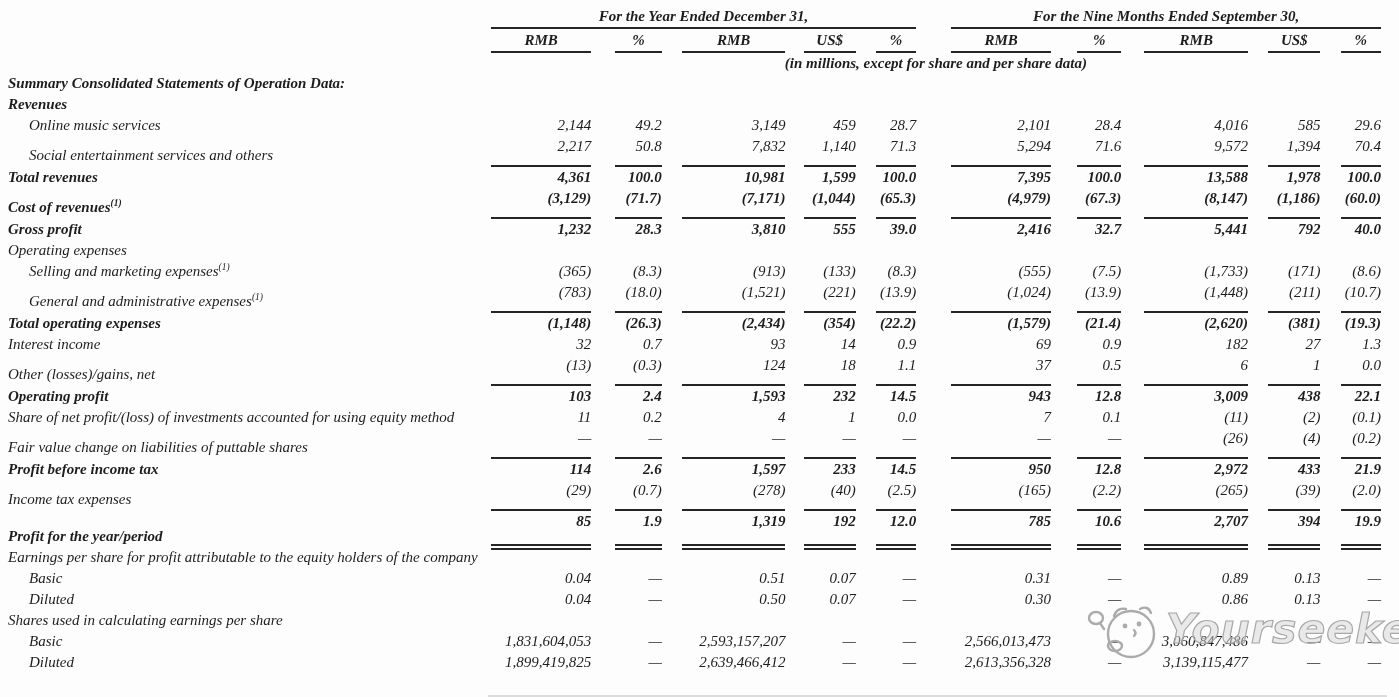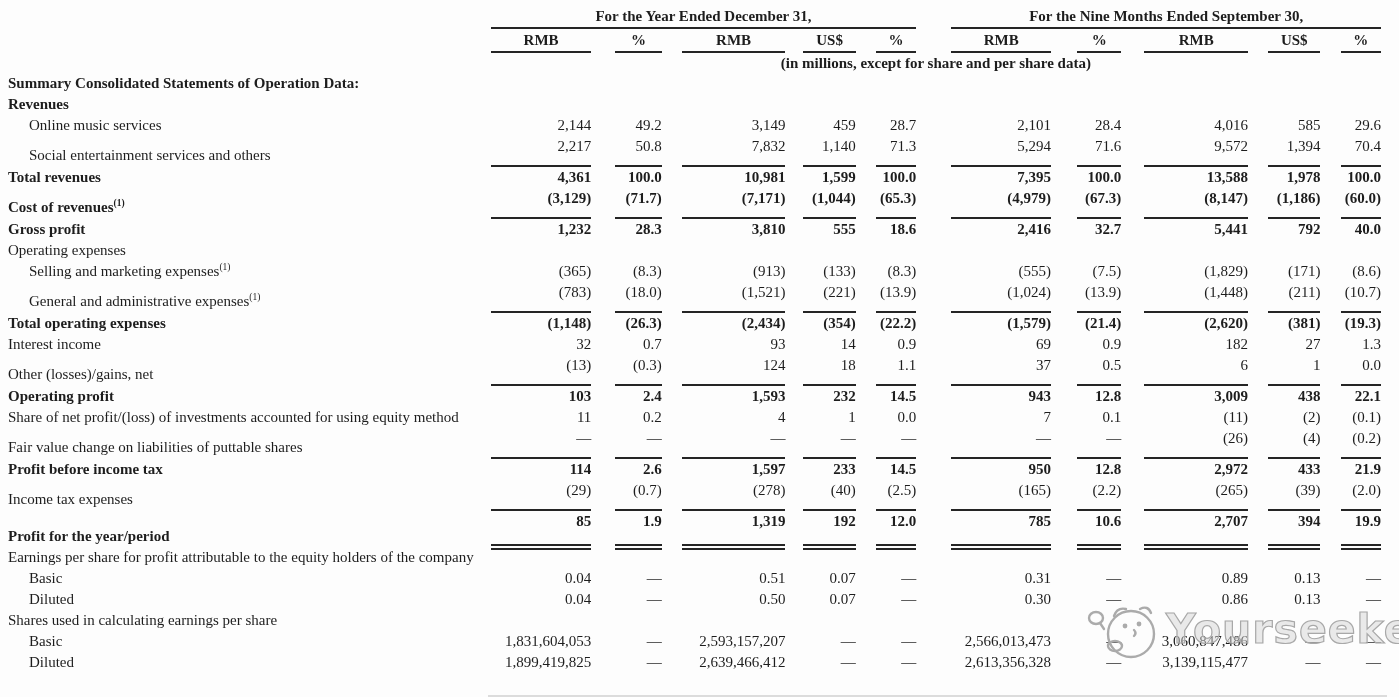--- a/index.html
+++ b/index.html
@@ -3,20 +3,21 @@
 <meta charset="utf-8">
 <style>
   html,body{margin:0;padding:0;background:#fff;}
   .page{
     position:relative;
     width:1399px;height:697px;
     background:#fdfdfd;
     overflow:hidden;
     font-family:"Liberation Serif","DejaVu Serif",serif;
     color:#1d1d1d;
+    font-style:italic;
   }
   table.fin{
     border-collapse:collapse;
     table-layout:fixed;
     width:1381px;
     margin:5px 0 0 0;
   }
   td{padding:0;vertical-align:bottom;font-size:15px;line-height:21px;}
   thead td{font-weight:bold;text-align:center;line-height:22px;}
   td.spanner{border-bottom:2px solid #252525;}
@@ -244,21 +245,21 @@
         <tr class="bold">
           <td class="lbl ind0">Gross profit</td>
           <td class="val">1,232</td>
           <td></td>
           <td class="val">28.3</td>
           <td></td>
           <td class="val">3,810</td>
           <td></td>
           <td class="val">555</td>
           <td></td>
-          <td class="val">18.6</td>
+          <td class="val">39.0</td>
           <td></td>
           <td class="val">2,416</td>
           <td></td>
           <td class="val">32.7</td>
           <td></td>
           <td class="val">5,441</td>
           <td></td>
           <td class="val">792</td>
           <td></td>
           <td class="val">40.0</td>
@@ -294,21 +295,21 @@
           <td class="val">(913)</td>
           <td></td>
           <td class="val">(133)</td>
           <td></td>
           <td class="val">(8.3)</td>
           <td></td>
           <td class="val">(555)</td>
           <td></td>
           <td class="val">(7.5)</td>
           <td></td>
-          <td class="val">(1,829)</td>
+          <td class="val">(1,733)</td>
           <td></td>
           <td class="val">(171)</td>
           <td></td>
           <td class="val">(8.6)</td>
         </tr>
         <tr class="rule-single">
           <td class="lbl ind1">General and administrative expenses<sup>(1)</sup></td>
           <td class="val">(783)</td>
           <td></td>
           <td class="val">(18.0)</td>

